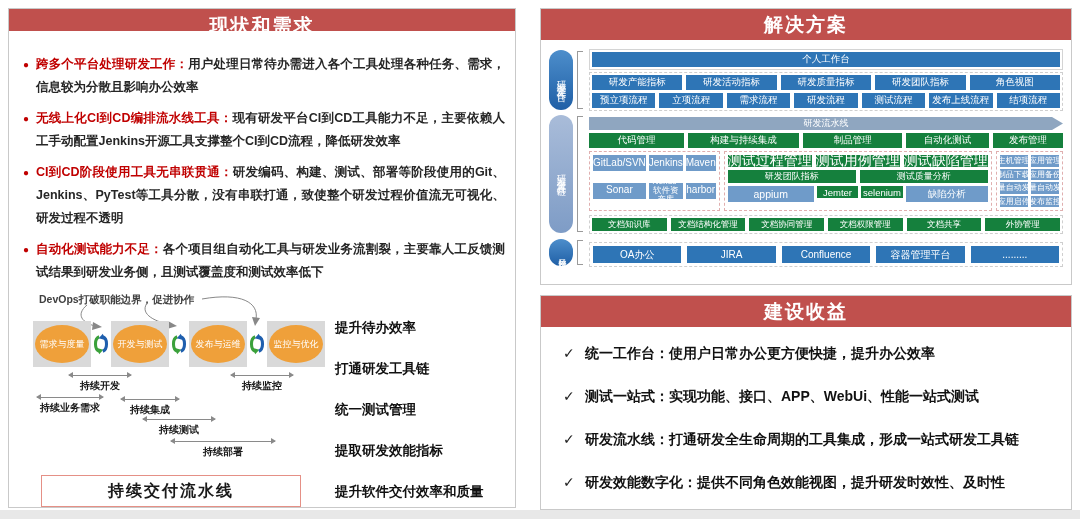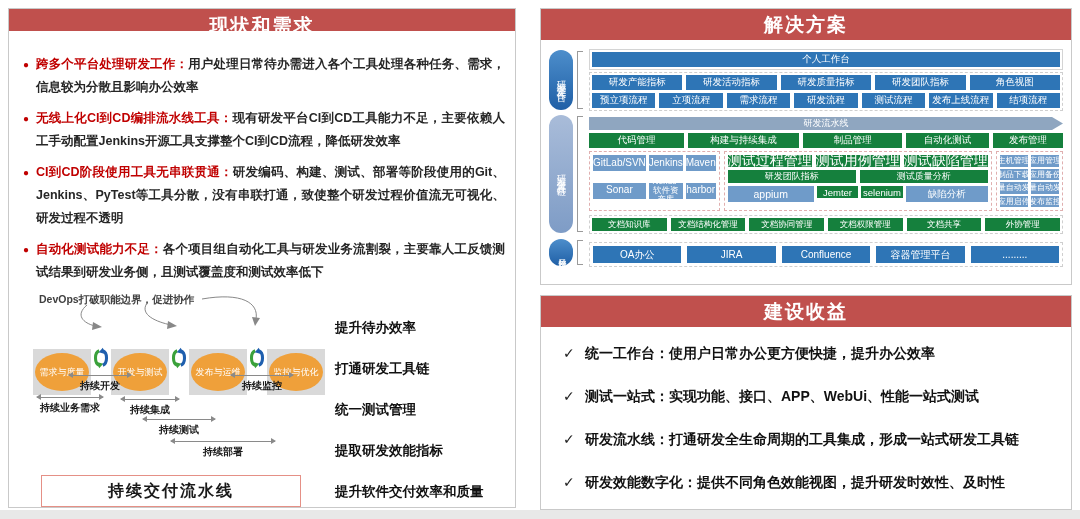--- a/index.html
+++ b/index.html
@@ -21,21 +21,21 @@
   .bullets{position:absolute;left:14px;top:44px;width:482px;}
   .bullet{position:relative;padding-left:13px;font-size:12.5px;font-weight:bold;
     line-height:23px;margin-bottom:8px;color:#262626;text-align:justify;}
   .bullet::before{content:"●";position:absolute;left:0;top:0;color:#c00000;font-size:10px;}
   .bullet .bt{color:#c00000;}
 
   
   .annotation{position:absolute;left:30px;top:284px;font-size:10.5px;font-weight:bold;color:#404040;}
   .curves{position:absolute;left:18px;top:280px;}
   .stage-row{position:absolute;left:24px;top:312px;display:flex;align-items:center;}
-  .stage-card{width:58px;height:46px;background:#d9d9d9;display:flex;align-items:center;justify-content:center;margin-top:28px;}
+  .stage-card{width:58px;height:46px;background:#d9d9d9;display:flex;align-items:center;justify-content:center;}
   .stage-ellipse{width:54px;height:38px;background:#efa03a;border-radius:50%;
     display:flex;align-items:center;justify-content:center;color:#fff;font-size:9px;white-space:nowrap;}
   .sync-slot{width:20px;height:46px;display:flex;align-items:center;justify-content:center;}
   .cspan{position:absolute;}
   .harrow{position:relative;width:100%;height:0;border-top:1px solid #8a8a8a;}
   .harrow::before{content:"";position:absolute;left:-1px;top:-4px;border:3.5px solid transparent;border-right:5px solid #8a8a8a;border-left:0;}
   .harrow::after{content:"";position:absolute;right:-1px;top:-4px;border:3.5px solid transparent;border-left:5px solid #8a8a8a;border-right:0;}
   .clabel{font-weight:bold;font-size:10px;color:#1a1a1a;text-align:center;margin-top:3px;white-space:nowrap;}
   .pipeline-box{position:absolute;left:32px;top:466px;width:258px;height:30px;border:1.5px solid #e59086;
     display:flex;align-items:center;justify-content:center;font-size:16px;font-weight:bold;color:#1a1a1a;letter-spacing:2px;}

